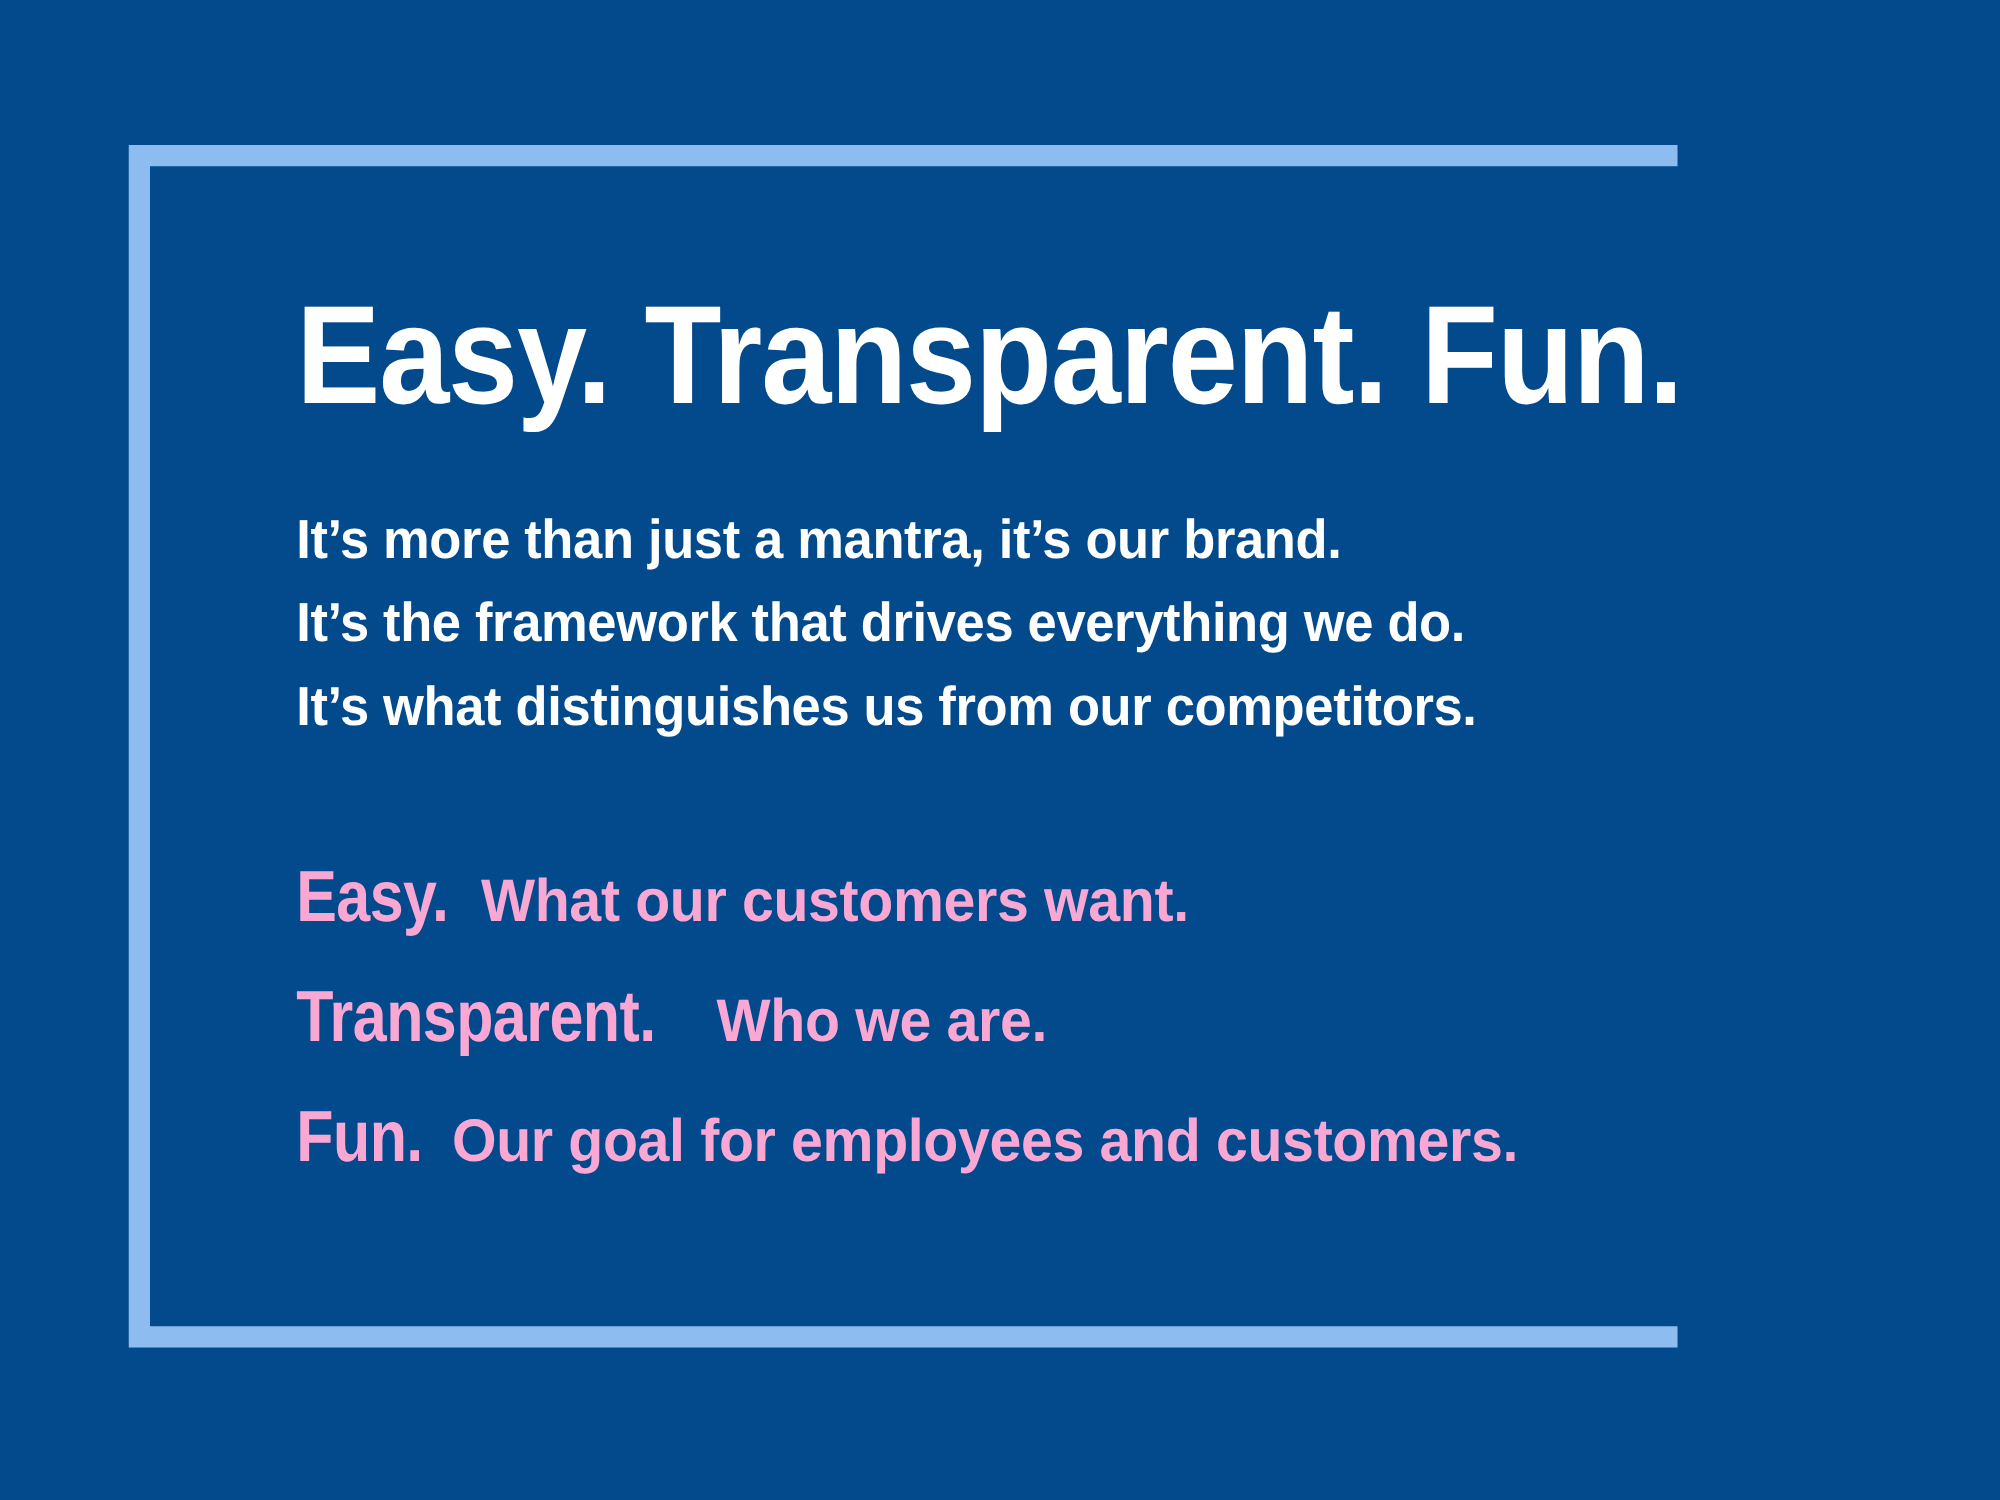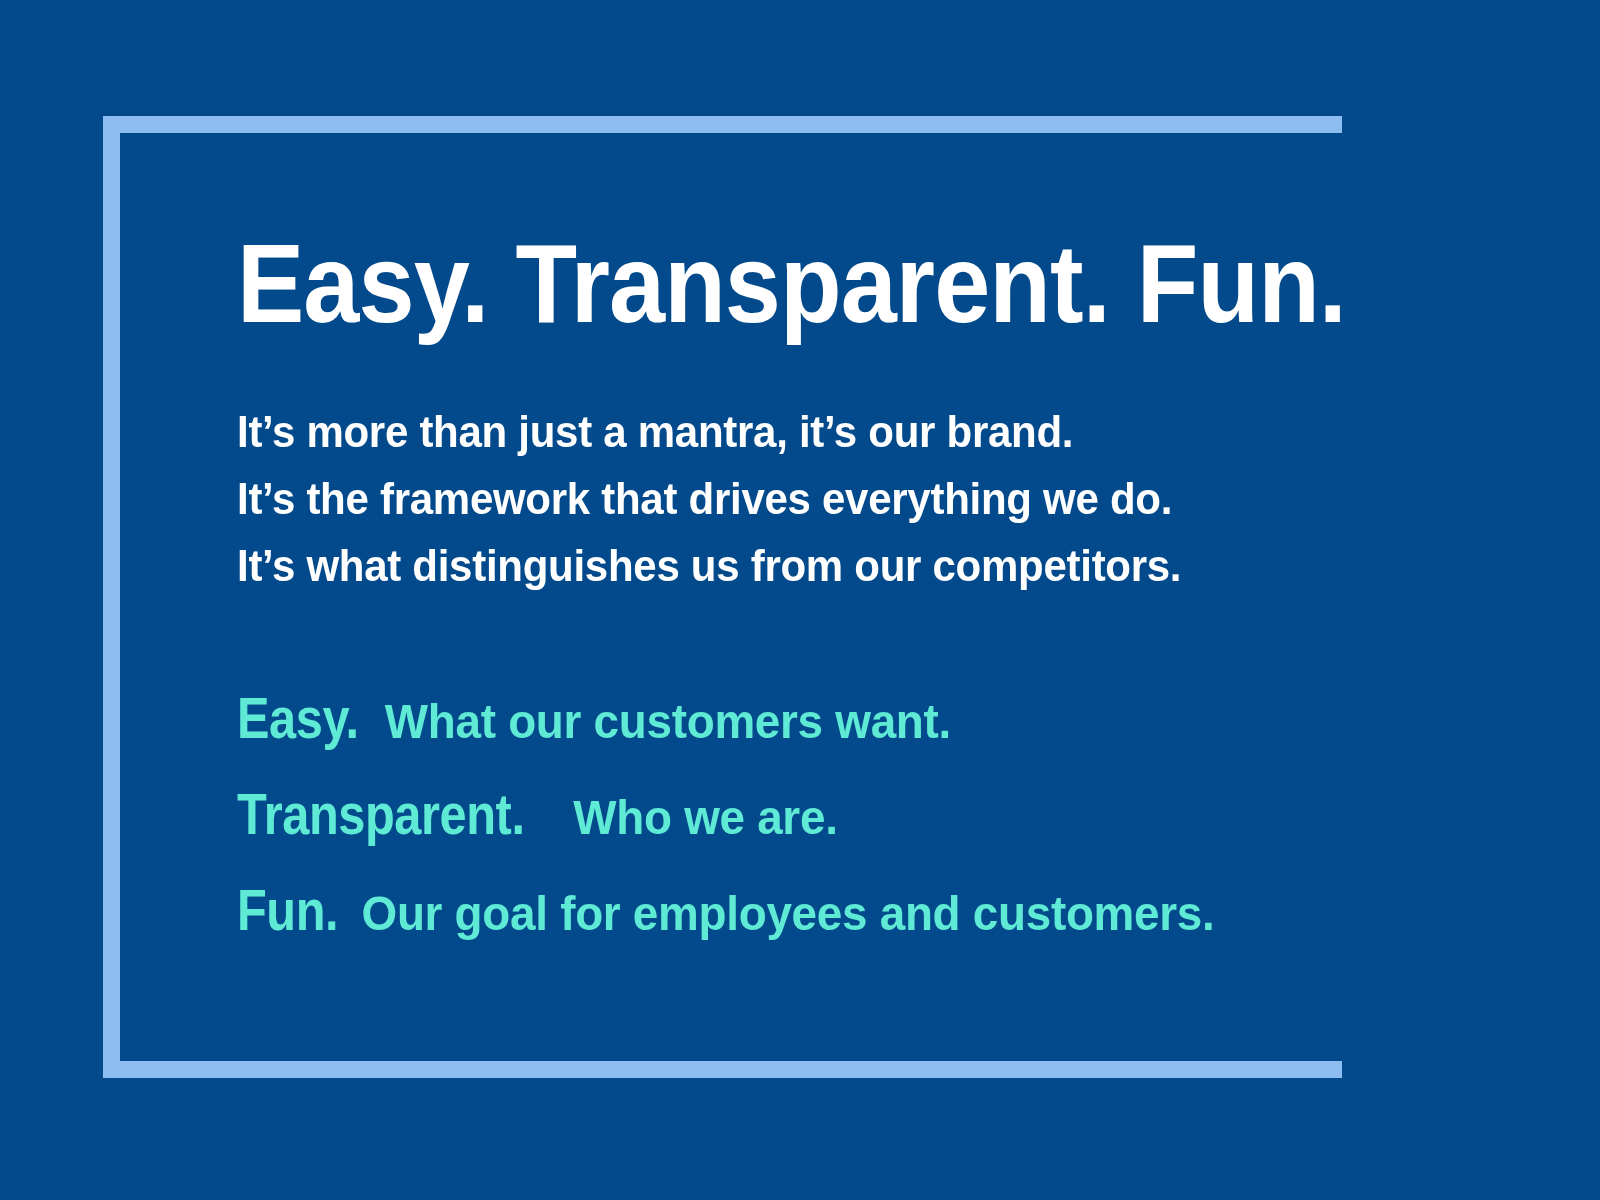--- a/index.html
+++ b/index.html
@@ -55,21 +55,21 @@
     transform: scaleX(0.955);
     transform-origin: left top;
   }
   .paragraph .line {
     white-space: nowrap;
     display: block;
   }
   .statements {
     margin: 0;
     padding-top: 78px;
-    color: #5eead4;
+    color: #f9a8d4;
   }
   .statement {
     display: block;
     white-space: nowrap;
     line-height: 81px;
     transform: scaleX(0.955);
     transform-origin: left top;
   }
   .statement .lead {
     font-family: "Liberation Sans Narrow", "Liberation Sans", sans-serif;

